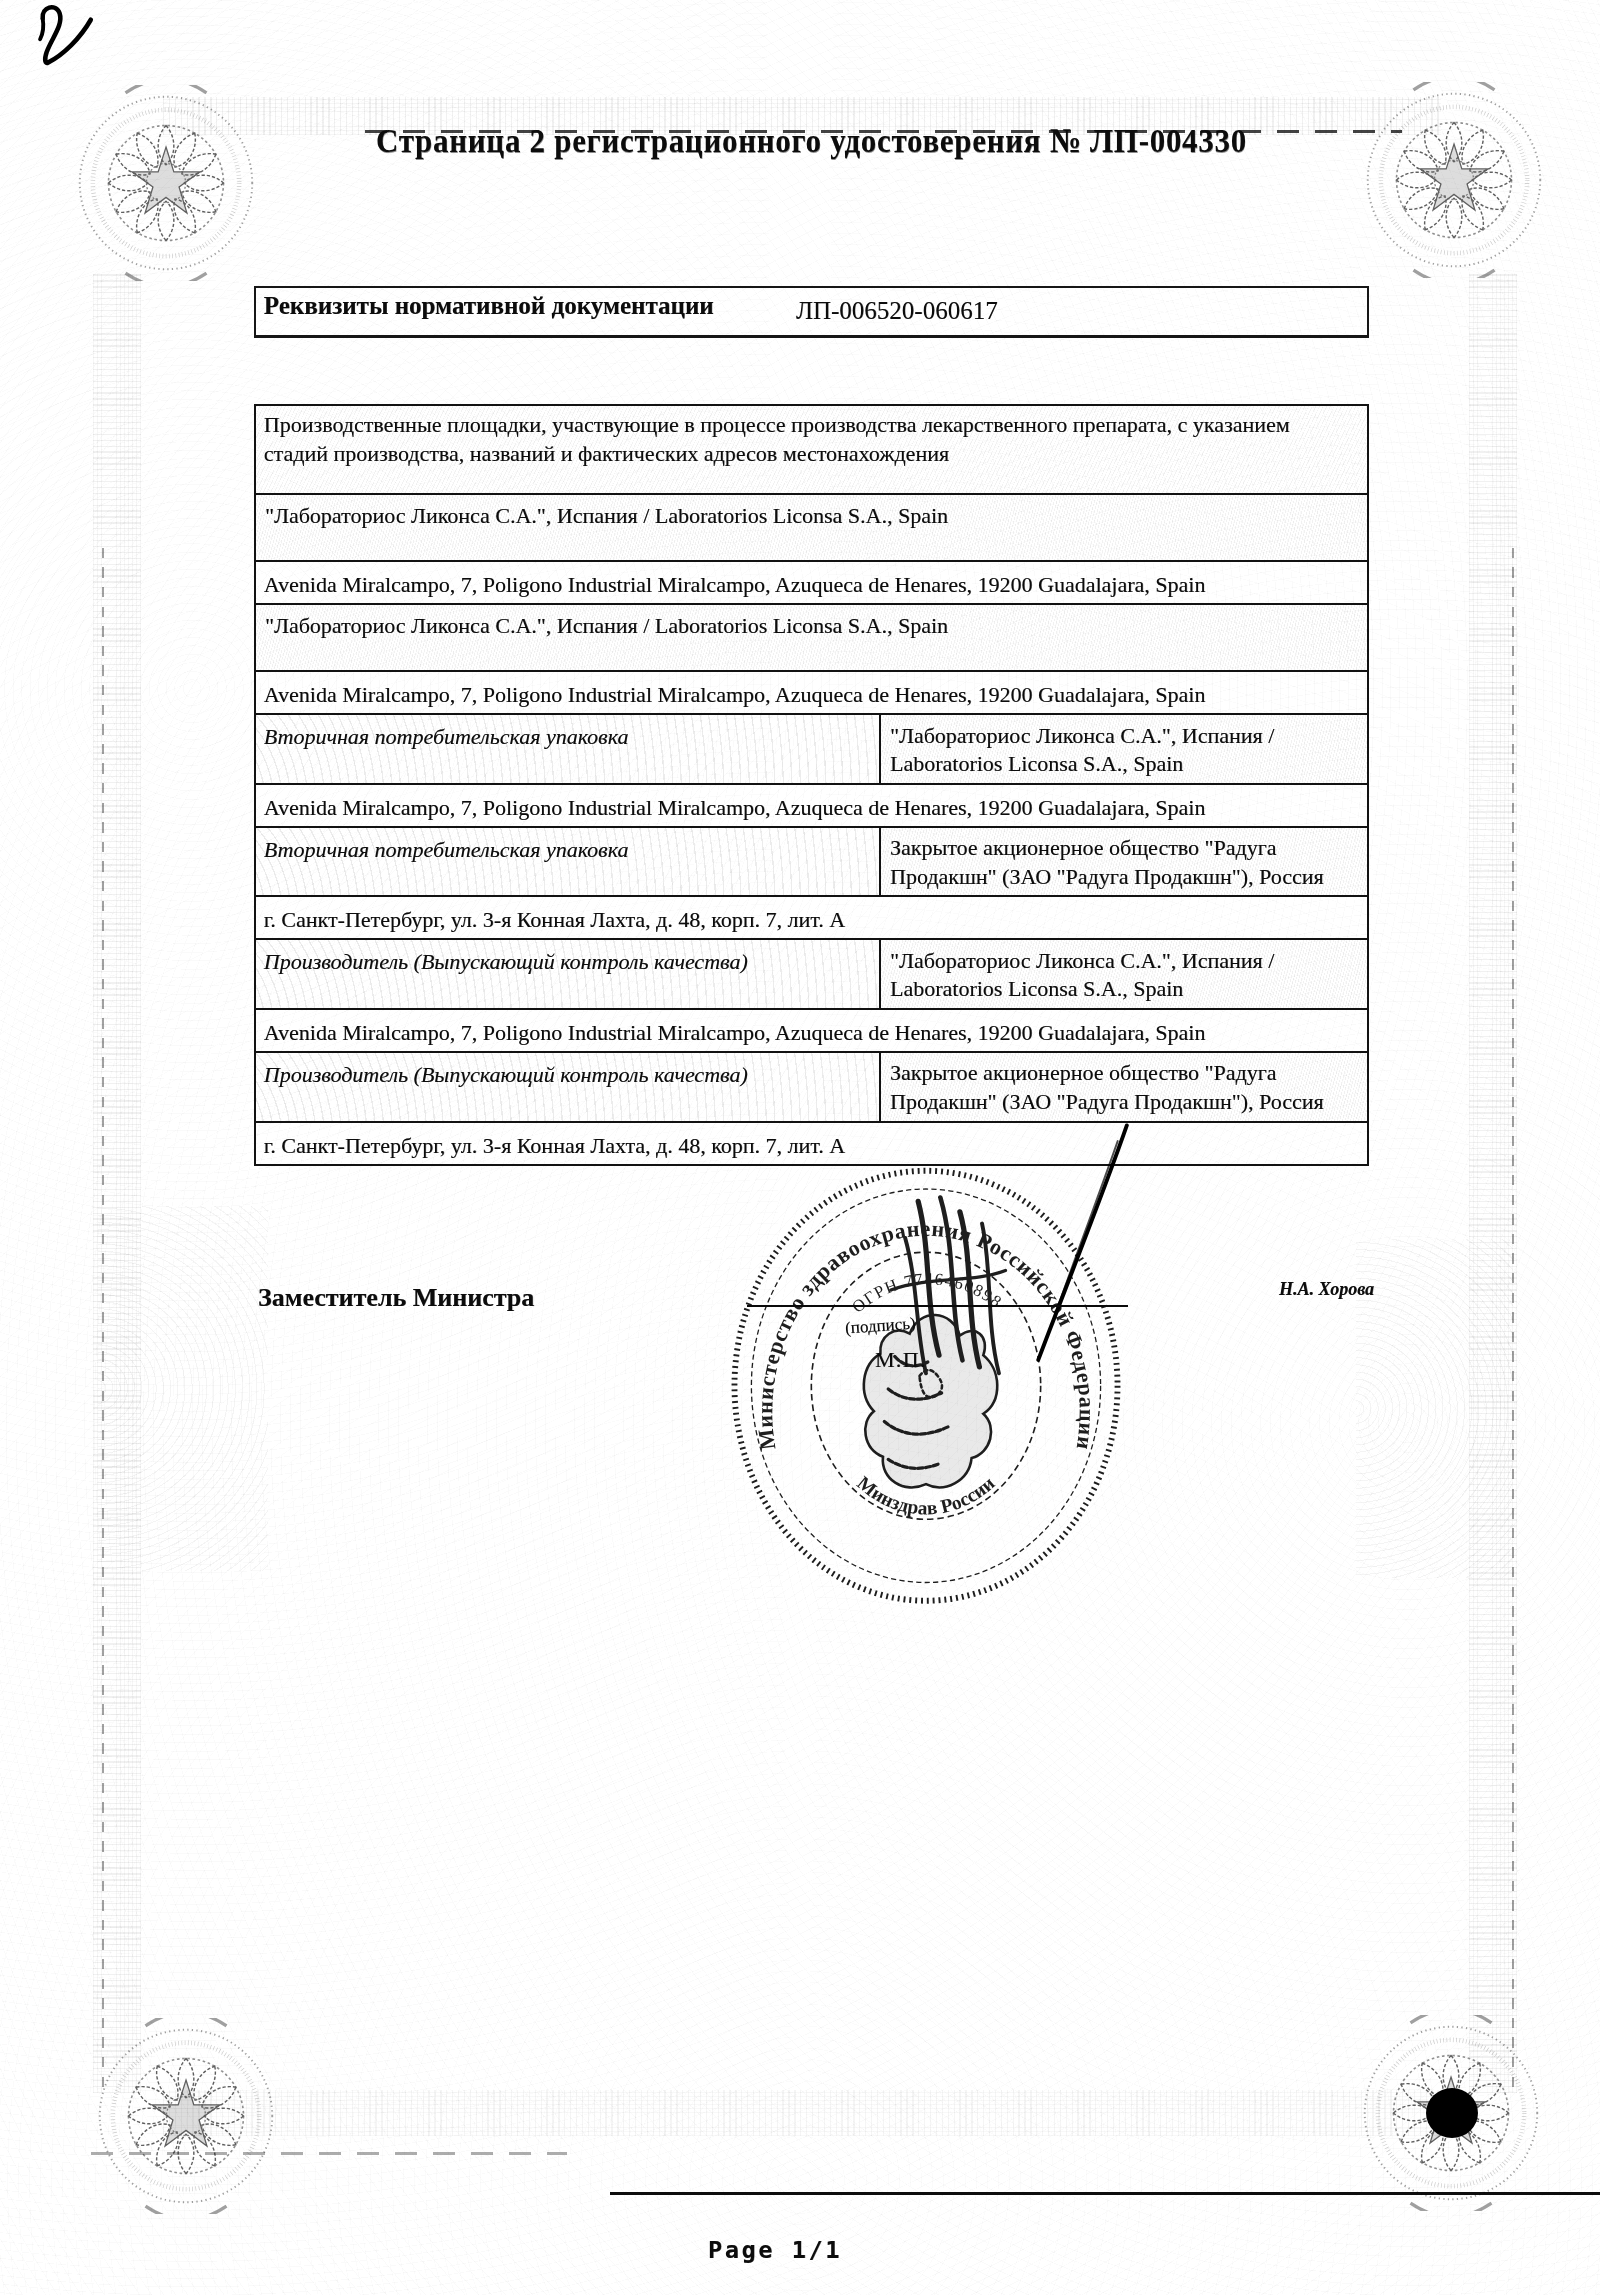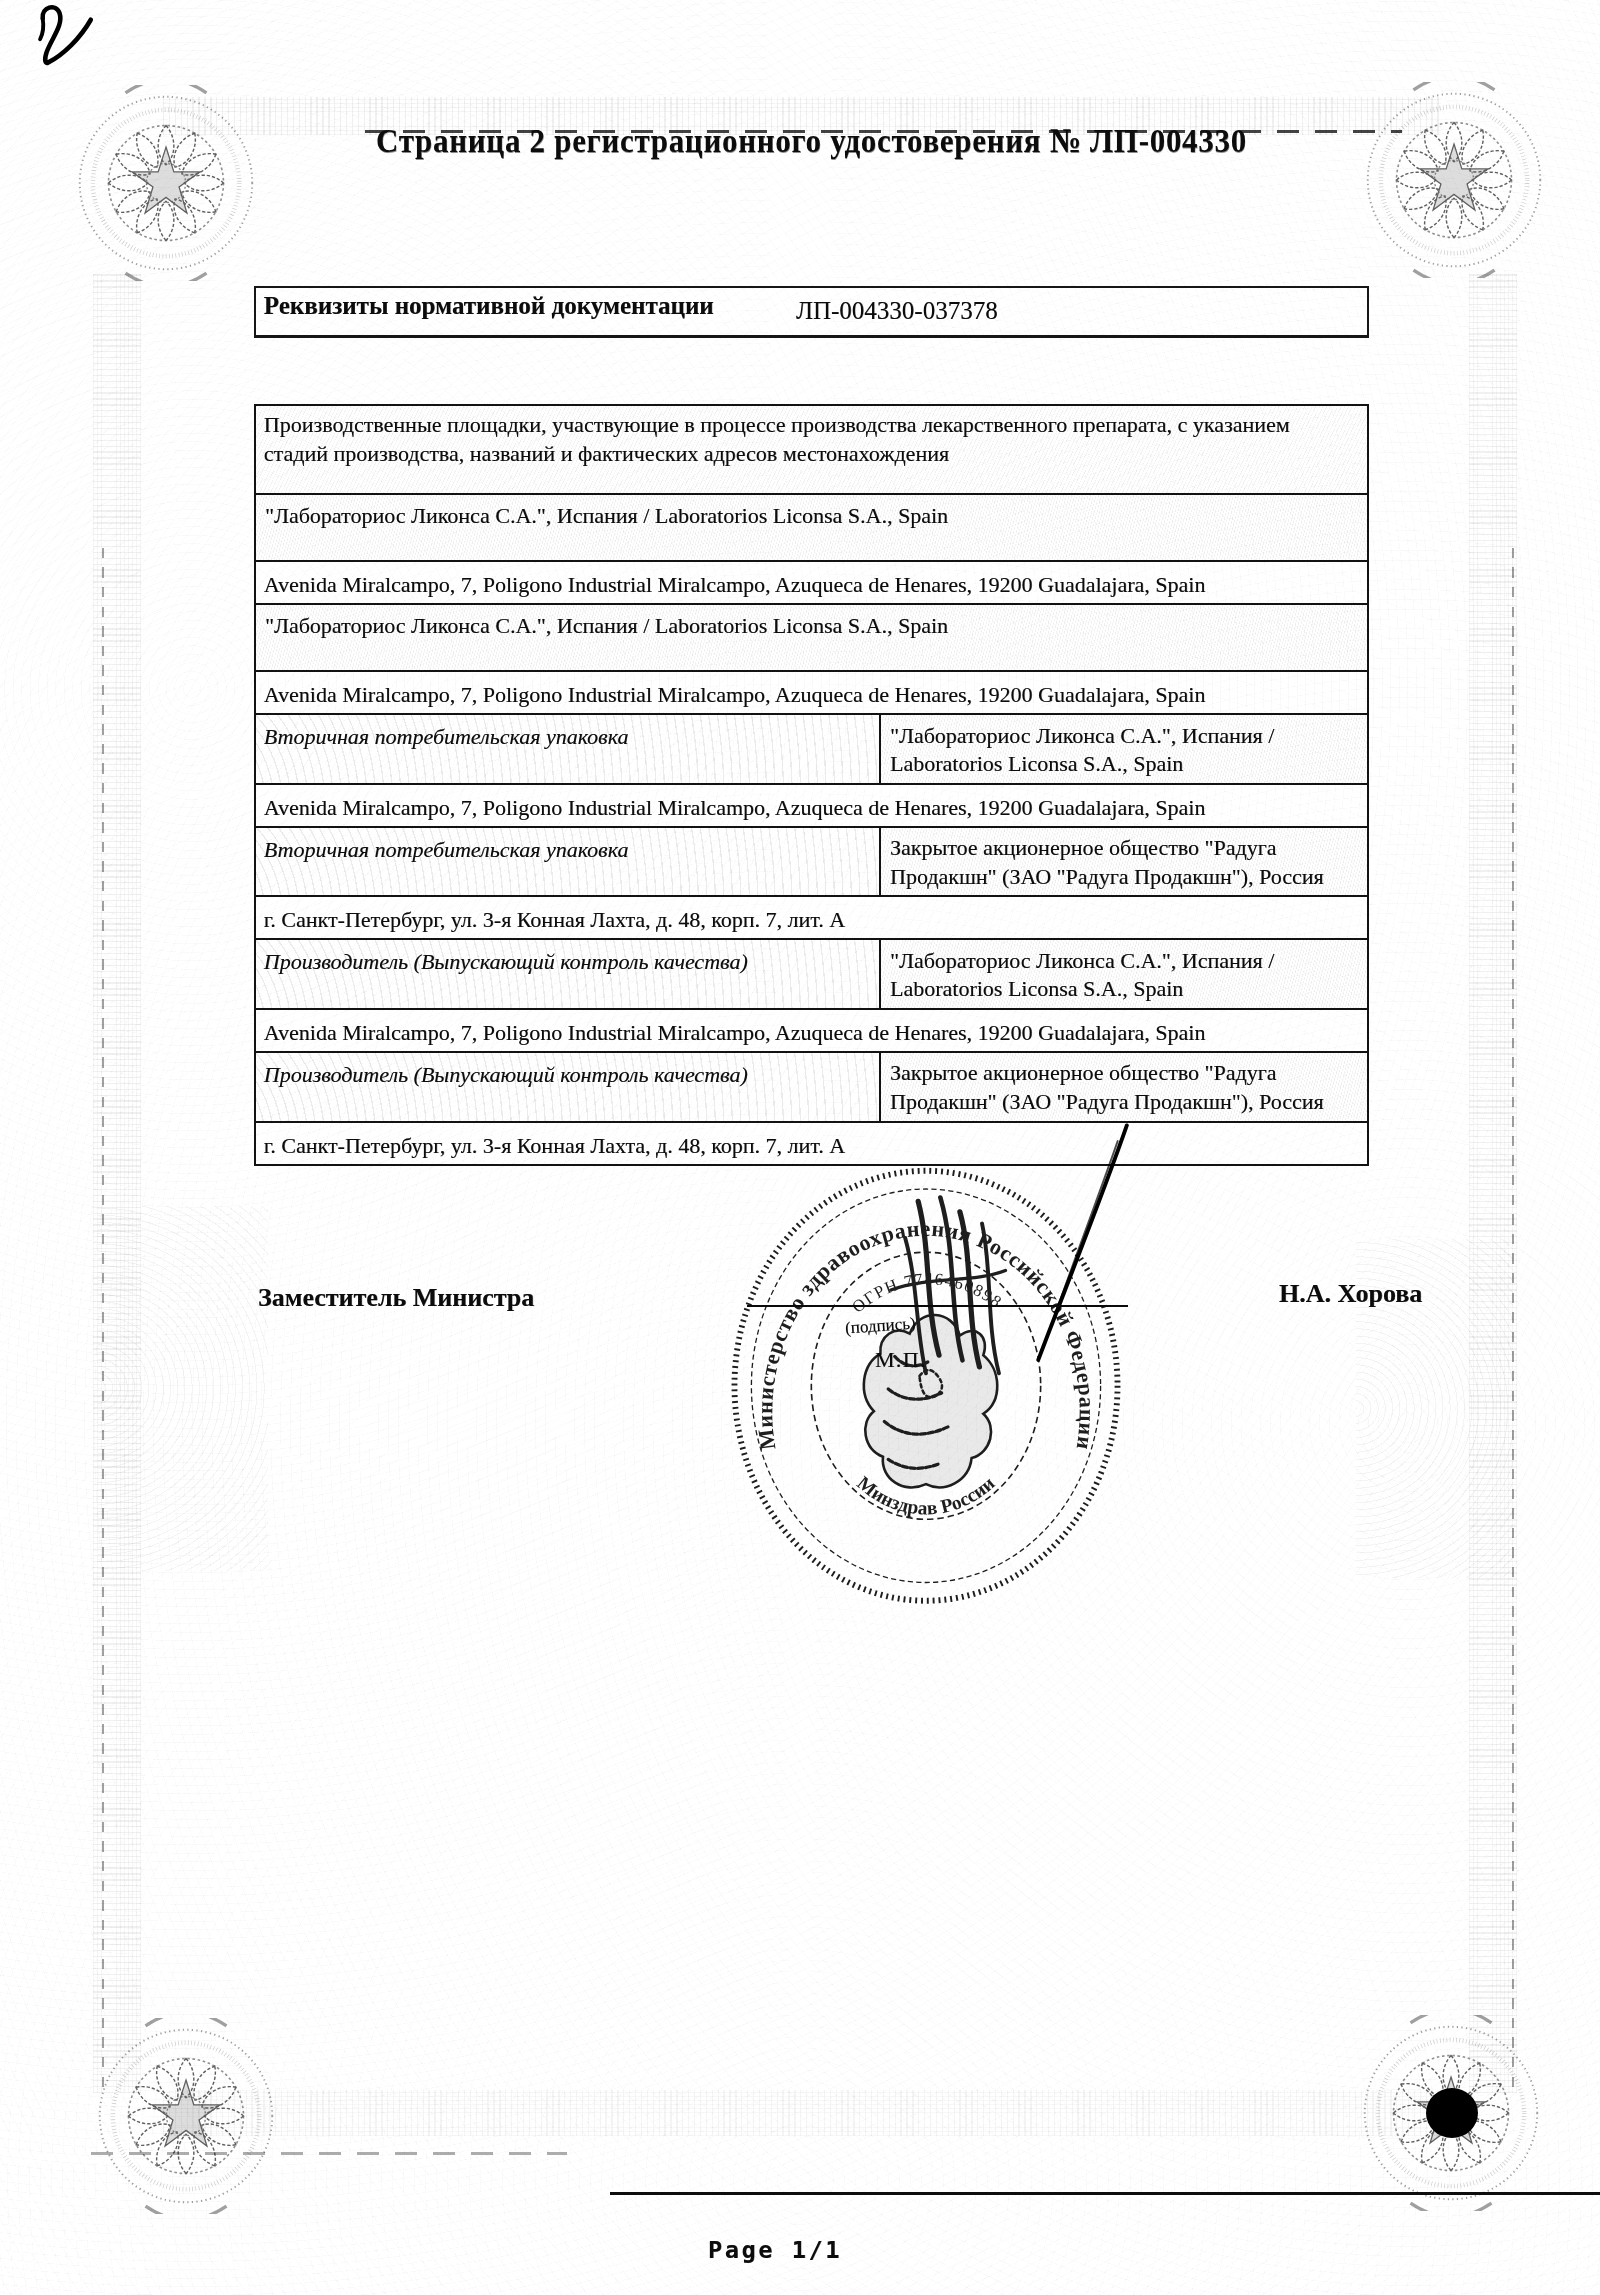--- a/index.html
+++ b/index.html
@@ -44,21 +44,21 @@
       background:repeating-linear-gradient(115deg, rgba(0,0,0,.05) 0 0.7px, transparent 0.7px 3.3px);}
   .trow{display:flex;border-top:2.6px solid #121212;min-height:65px;}
   .cell-stage{width:625px;border-right:2px solid #121212;font-style:italic;
       padding:7.8px 6.5px 3.9px 7.8px;box-sizing:border-box;
       background:repeating-radial-gradient(circle at -15% 130%, rgba(0,0,0,.075) 0 1.3px, transparent 1.3px 8.5px);}
   .cell-org{flex:1;padding:6.5px 7.8px 3.9px 9px;box-sizing:border-box;
       background:repeating-linear-gradient(105deg, rgba(0,0,0,.055) 0 0.7px, transparent 0.7px 2.6px);}
   .arow{border-top:2.6px solid #121212;min-height:43px;padding:9px 7.8px 2.6px 7.8px;box-sizing:border-box;}
   
   .sig-position{left:258px;top:1283px;font-size:26px;font-weight:bold;}
-  .sig-name{left:1279px;top:1279px;font-size:26px;font-weight:bold;}
+  .sig-name{left:1279px;top:1279px;font-size:18px;font-weight:bold;font-style:italic;}
   .sig-line{left:747px;top:1305px;width:381px;height:2px;background:#0a0a0a;}
   .sig-caption{left:845px;top:1316px;font-size:17px;transform:rotate(-4deg);}
   .seal-caption{left:860px;top:1347px;font-size:22px;letter-spacing:1.3px;margin-left:15px;}
   .footer-page{left:708px;top:2236px;font-family:"DejaVu Sans Mono", monospace;
       font-size:23.5px;font-weight:bold;letter-spacing:2.6px;}
   .blob{left:1426px;top:2088px;width:52px;height:50px;background:#000;border-radius:50%;}
   svg{display:block;}
 </style>
 </head>
 <body>
@@ -121,21 +121,21 @@
 
 <svg class="abs hand-mark" viewBox="0 0 160 130" aria-label="2">
   <path d="M38,28 C36,10 58,4 64,20 C70,38 52,58 44,80 C40,92 42,98 46,96 C70,84 96,58 112,30" fill="none" stroke="#000" stroke-width="7" stroke-linecap="round"></path>
   <path d="M38,28 C40,40 38,52 34,60" fill="none" stroke="#000" stroke-width="6" stroke-linecap="round"></path>
 </svg>
 
 <div class="abs doc-title ink">Страница 2 регистрационного удостоверения № ЛП-004330</div>
 
 <div class="abs req-box">
   <div class="abs req-label ink">Реквизиты нормативной документации</div>
-  <div class="abs req-value ink">ЛП-004330-037378</div>
+  <div class="abs req-value ink">ЛП-006520-060617</div>
 </div>
 
 <div class="abs ptable">
   <div class="thead ink">Производственные площадки, участвующие в процессе производства лекарственного препарата, с указанием стадий производства, названий и фактических адресов местонахождения</div>
 
   <div class="trow">
     <div class="cell-org ink">"Лабораториос Ликонса С.А.", Испания / Laboratorios Liconsa S.A., Spain</div>
   </div>
   <div class="arow ink">Avenida Miralcampo, 7, Poligono Industrial Miralcampo, Azuqueca de Henares, 19200 Guadalajara, Spain</div>
 

